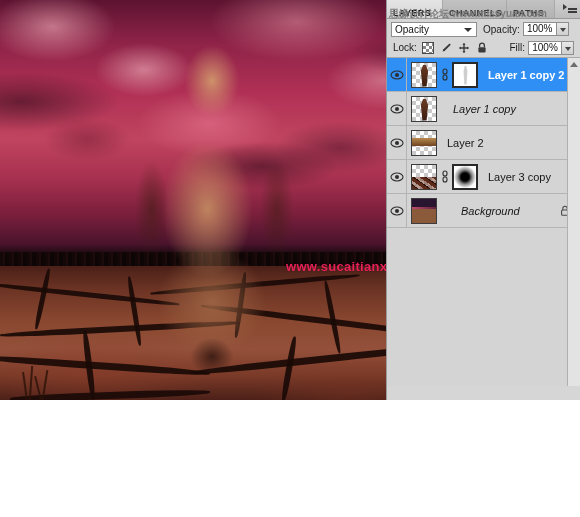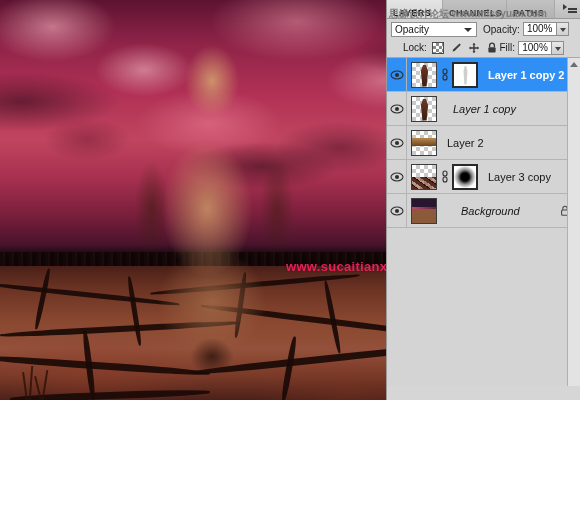--- a/index.html
+++ b/index.html
@@ -81,21 +81,21 @@
   .combo .caret{position:absolute;right:4px;top:5px;width:0;height:0;
        border-left:4px solid transparent;border-right:4px solid transparent;border-top:4px solid #333;}
   .lbl{font-size:10px;color:#1b1b1b;margin-left:6px;}
   .numbox{width:34px;height:14px;background:#fff;border:1px solid #8e8e8e;box-sizing:border-box;
        font-size:10px;line-height:12px;text-align:center;color:#111;margin-left:3px;}
   .spin{width:12px;height:14px;background:linear-gradient(#e8e8e8,#cfcfcf);
        border:1px solid #8e8e8e;border-left:none;box-sizing:border-box;position:relative;}
   .spin:after{content:"";position:absolute;left:3px;top:5px;width:0;height:0;
        border-left:3px solid transparent;border-right:3px solid transparent;border-top:4px solid #444;}
 
-  .row-lock{display:flex;align-items:center;height:20px;padding:0 16px;
+  .row-lock{display:flex;align-items:center;height:20px;padding:0 6px;
        background:#d6d6d6;border-bottom:1px solid #a9a9a9;box-sizing:border-box;}
   .lockicons{display:flex;align-items:center;gap:6px;margin-left:5px;}
   .ic{width:12px;height:12px;position:relative;}
   .ic-transp{border:1px solid #4a4a4a;
        background-image:linear-gradient(45deg,#8a8a8a 25%,transparent 25%,transparent 75%,#8a8a8a 75%),
                         linear-gradient(45deg,#8a8a8a 25%,#fff 25%,#fff 75%,#8a8a8a 75%);
        background-size:6px 6px;background-position:0 0,3px 3px;box-sizing:border-box;}
   .ic svg{display:block;}
 
   .list{position:relative;height:328px;background:#d4d4d4;overflow:hidden;}

